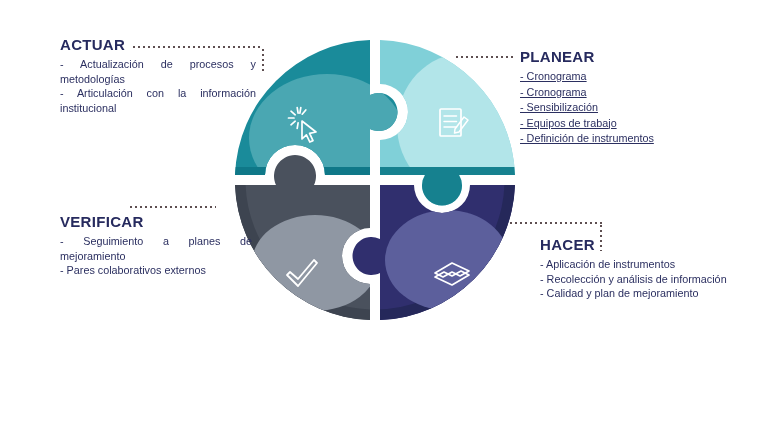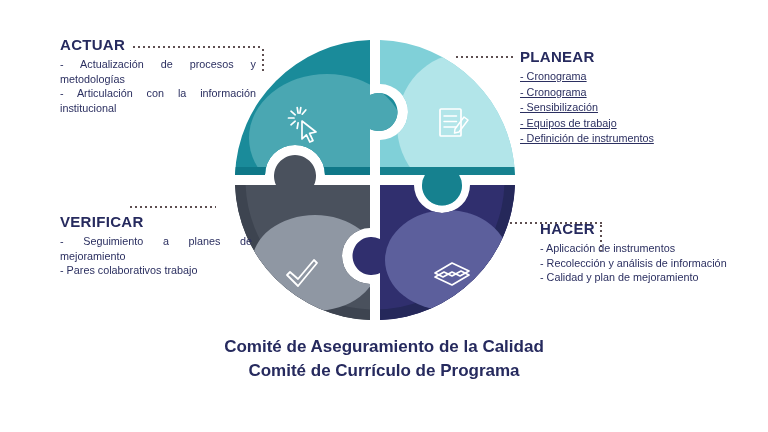--- a/index.html
+++ b/index.html
@@ -24,21 +24,21 @@
     background:repeating-linear-gradient(to right, var(--dot) 0 2px, transparent 2px 5px); }
   .dot-v { position:absolute; width:2px;
     background:repeating-linear-gradient(to bottom, var(--dot) 0 2px, transparent 2px 5px); }
 
   .title { position:absolute; left:0; right:0; top:335px; text-align:center;
     font-weight:bold; font-size:17px; line-height:23.5px; color:var(--navy-text); }
 
   #actuar-block    { left:60px;  top:36px;  width:196px; }
   #planear-block   { left:520px; top:48px;  width:200px; }
   #verificar-block { left:60px;  top:213px; width:192px; }
-  #hacer-block     { left:540px; top:220px; width:215px; }
+  #hacer-block     { left:540px; top:236px; width:215px; }
 </style>
 </head>
 <body>
 
 <div class="stage">
 
   <svg class="puzzle" viewBox="0 0 300 300">
     <defs>
       <clipPath id="clip-actuar">
         <path d="M 10 145 A 140 140 0 0 1 145 10 L 145 65 A 19 19 0 1 1 145 99 L 145 145 L 100 145 A 30 30 0 0 0 40 145 L 10 145 Z"></path>
@@ -136,31 +136,27 @@
       <div class="li">- Sensibilización</div>
       <div class="li">- Equipos de trabajo</div>
       <div class="li">- Definición de instrumentos</div>
     </div>
   </div>
 
   <div id="verificar-block" class="tb">
     <div class="hd">VERIFICAR</div>
     <div class="list just">
       <div class="li">- Seguimiento a planes de mejoramiento</div>
-      <div class="li">- Pares colaborativos trabajo</div>
+      <div class="li">- Pares colaborativos externos</div>
     </div>
   </div>
 
   <div id="hacer-block" class="tb">
     <div class="hd">HACER</div>
     <div class="list">
       <div class="li">- Aplicación de instrumentos</div>
       <div class="li">- Recolección y análisis de información</div>
       <div class="li">- Calidad y plan de mejoramiento</div>
     </div>
   </div>
 
-  <div class="title">
-    <div>Comité de Aseguramiento de la Calidad</div>
-    <div>Comité de Currículo de Programa</div>
-  </div>
 
 </div>
 
 </body></html>

